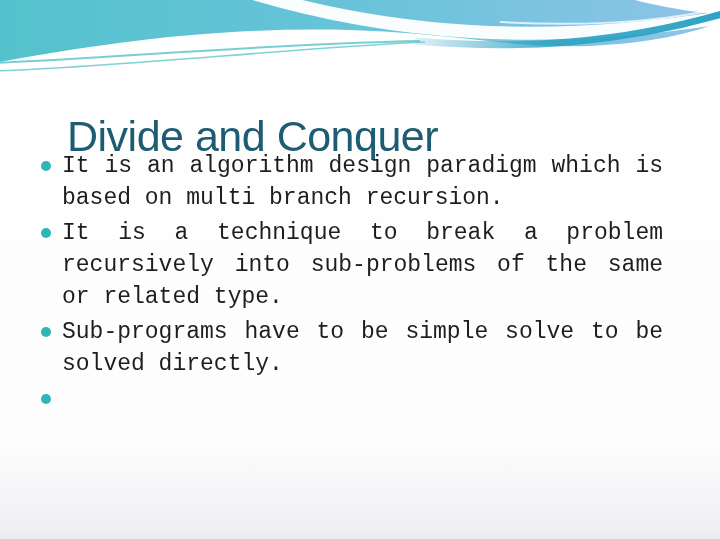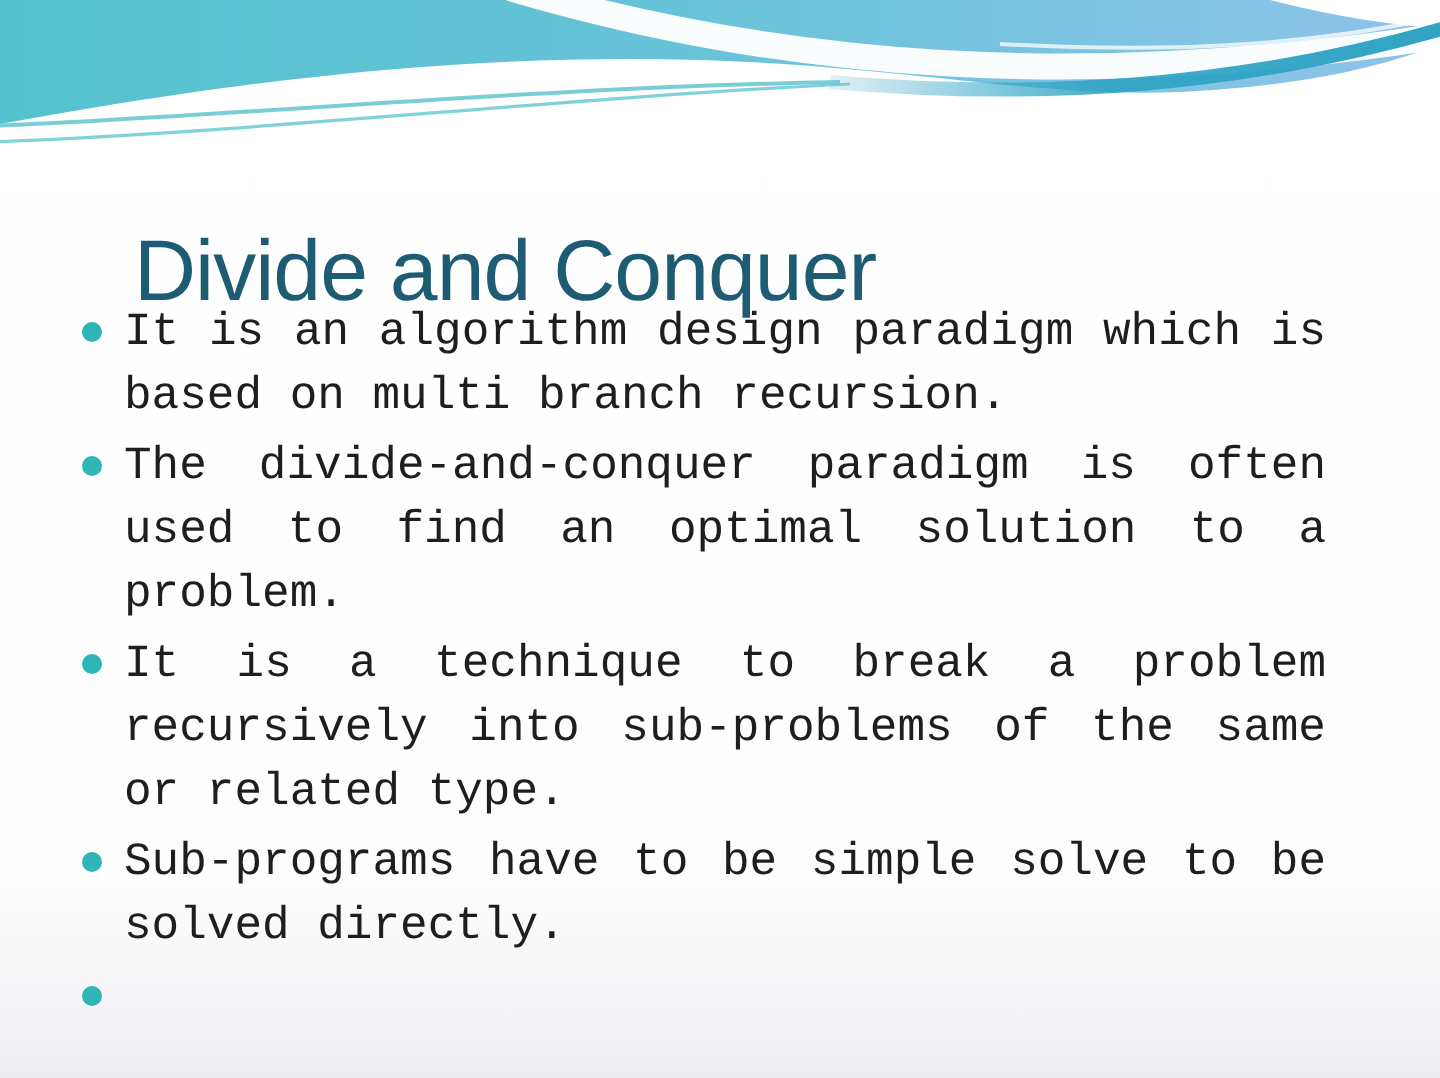--- a/index.html
+++ b/index.html
@@ -103,24 +103,20 @@
 
   <h1 class="title">Divide and Conquer</h1>
 
   <ul class="bullets">
     <li>
       <span class="dot"></span>
       <span>It is an algorithm design paradigm which is based on multi branch recursion.</span>
     </li>
     <li>
       <span class="dot"></span>
-      <span>The divide-and-conquer paradigm is often used to find an optimal solution to a problem.</span>
-    </li>
-    <li>
-      <span class="dot"></span>
       <span>It is a technique to break a problem recursively into sub-problems of the same or related type.</span>
     </li>
     <li>
       <span class="dot"></span>
       <span>Sub-programs have to be simple solve to be solved directly.</span>
     </li>
     <li class="spread">
       <span class="dot"></span>
     </li>
   </ul>

